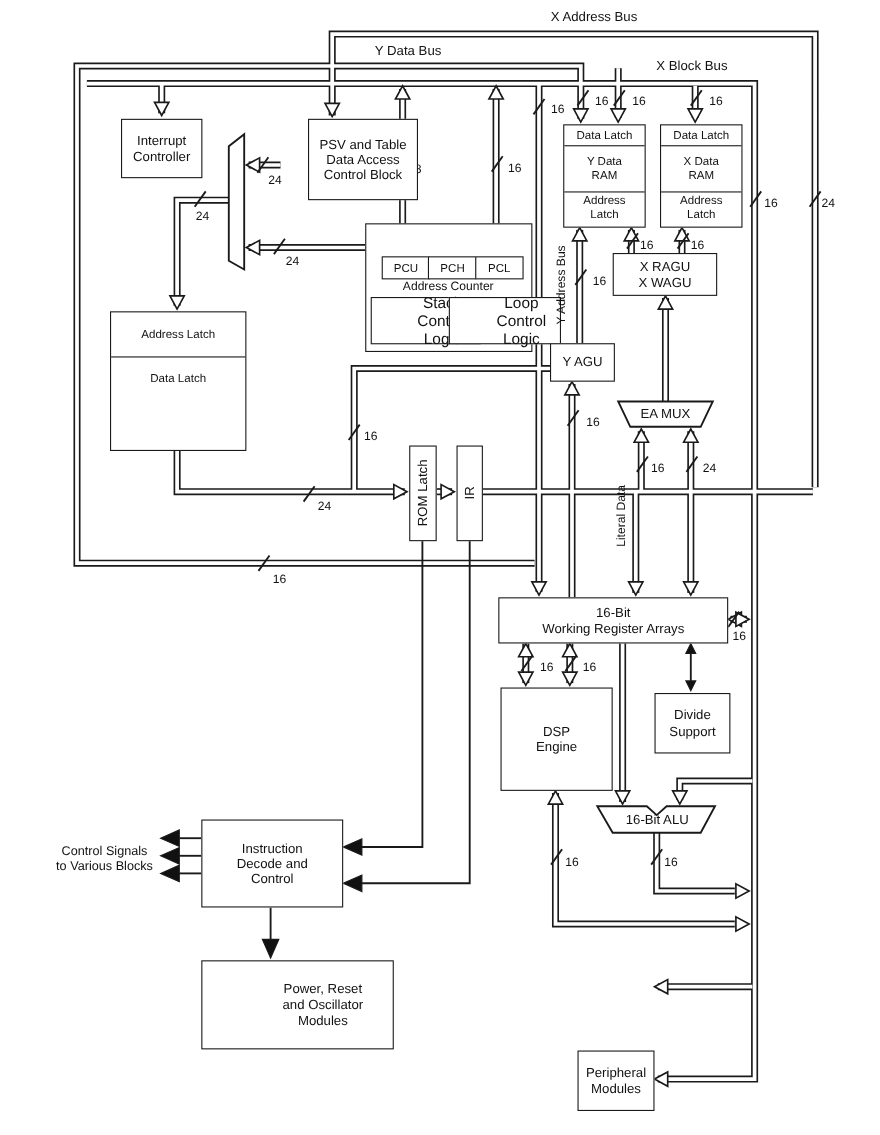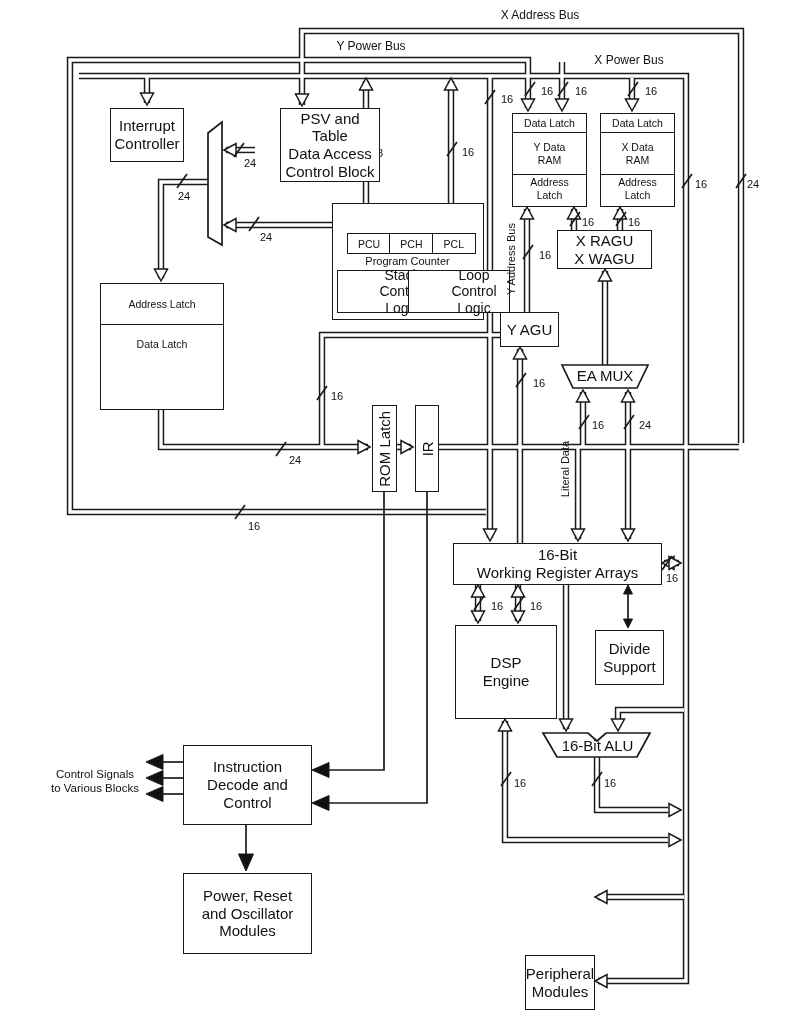--- a/index.html
+++ b/index.html
@@ -1,21 +1,21 @@
 <!DOCTYPE html>
 <html><head>
 <meta charset="utf-8">
 <style>
   html,body{margin:0;padding:0;background:#fff;}
   #canvas{position:relative;width:800px;height:1032px;background:#fff;
           font-family:"Liberation Sans",sans-serif;color:#111;overflow:hidden;}
   #wires{position:absolute;left:0;top:0;z-index:1;}
   .box{position:absolute;z-index:2;border:1.8px solid #1a1a1a;background:#fff;
        display:flex;align-items:center;justify-content:center;text-align:center;
-       font-size:15px;line-height:1.18;white-space:pre-line;}
+       font-size:12px;line-height:1.18;white-space:pre-line;}
   .noborder{border:none;background:transparent;z-index:3;}
   .cellstack{position:absolute;z-index:2;border:1.8px solid #1a1a1a;background:#fff;}
   .cell{border-top:1.6px solid #1a1a1a;display:flex;align-items:center;justify-content:center;
         text-align:center;font-size:10.5px;line-height:1.15;white-space:pre-line;}
   .cell:first-child{border-top:none;}
   .buslabel{position:absolute;z-index:3;font-size:12px;white-space:nowrap;transform:translateX(-50%);}
   .vwrap{position:absolute;z-index:3;display:flex;align-items:center;justify-content:center;}
   .vwrap span{transform:rotate(-90deg);white-space:nowrap;font-size:11px;}
   .pc-row{position:absolute;display:flex;z-index:2;}
   .pc-cell{width:42px;height:19px;border:1.6px solid #1a1a1a;margin-left:-1.6px;background:#fff;
@@ -210,22 +210,22 @@
         <text x="254" y="530" text-anchor="middle" font-size="11px" font-family="&quot;Liberation Sans&quot;, sans-serif" fill="#111">16</text>
         <text x="497" y="610" text-anchor="middle" font-size="11px" font-family="&quot;Liberation Sans&quot;, sans-serif" fill="#111">16</text>
         <text x="536" y="610" text-anchor="middle" font-size="11px" font-family="&quot;Liberation Sans&quot;, sans-serif" fill="#111">16</text>
         <text x="672" y="582" text-anchor="middle" font-size="11px" font-family="&quot;Liberation Sans&quot;, sans-serif" fill="#111">16</text>
         <text x="520" y="787" text-anchor="middle" font-size="11px" font-family="&quot;Liberation Sans&quot;, sans-serif" fill="#111">16</text>
         <text x="610" y="787" text-anchor="middle" font-size="11px" font-family="&quot;Liberation Sans&quot;, sans-serif" fill="#111">16</text>
       </g>
   </svg>
 
   <div class="buslabel" style="left:540px;top:8px;">X Address Bus</div>
-  <div class="buslabel" style="left:371px;top:39px;">Y Power Bus</div>
-  <div class="buslabel" style="left:629px;top:53px;">X Power Bus</div>
+  <div class="buslabel" style="left:371px;top:39px;">Y Data Bus</div>
+  <div class="buslabel" style="left:629px;top:53px;">X Block Bus</div>
   <div class="vwrap" style="left:465px;top:252px;width:92px;height:14px;">
       <span>Y Address Bus</span>
     </div>
   <div class="vwrap" style="left:525px;top:462px;width:80px;height:14px;">
       <span>Literal Data</span>
     </div>
 
   <div class="box" style="left:110px;top:108px;width:72px;height:52px;">Interrupt
 Controller</div>
   <div class="box" style="left:255px;top:108px;width:98px;height:72px;margin-left:25px;">PSV and Table
@@ -236,21 +236,21 @@
     <div class="cell" style="height:40px;">Address Latch</div>
     <div class="cell" style="height:39px;">Data Latch</div>
   </div>
 
   <div class="box" style="left:332px;top:203px;width:150px;height:115px;"></div>
   <div class="pc-row" style="left:347px;top:233px;">
     <div class="pc-cell">PCU</div>
     <div class="pc-cell">PCH</div>
     <div class="pc-cell">PCL</div>
   </div>
-  <div class="box noborder" style="left:340px;top:254px;width:135px;height:14px;font-size:11px;">Program Counter</div>
+  <div class="box noborder" style="left:340px;top:254px;width:135px;height:14px;font-size:11px;">Address Counter</div>
   <div class="box smalltext" style="left:337px;top:270px;width:68px;height:41px;">Stack
 Control
 Logic</div>
   <div class="box smalltext" style="left:408px;top:270px;width:70px;height:41px;">Loop
 Control
 Logic</div>
 
   <div class="cellstack" style="left:512px;top:113px;width:73px;height:92px;">
     <div class="cell" style="height:18px;">Data Latch</div>
     <div class="cell" style="height:41px;">Y Data
@@ -278,21 +278,21 @@
 
   <div class="box" style="left:453px;top:543px;width:207px;height:40px;">16-Bit
 Working Register Arrays</div>
   <div class="box" style="left:455px;top:625px;width:100px;height:92px;">DSP
 Engine</div>
   <div class="box" style="left:595px;top:630px;width:67px;height:53px;">Divide
 Support</div>
   <div class="box" style="left:183px;top:745px;width:127px;height:78px;">Instruction
 Decode and
 Control</div>
-  <div class="box" style="left:183px;top:873px;width:127px;height:79px;">Power, Reset
+  <div class="box" style="left:183px;top:873px;width:127px;height:79px;padding-left:46px;">Power, Reset
 and Oscillator
 Modules</div>
   <div class="box" style="left:525px;top:955px;width:68px;height:53px;">Peripheral
 Modules</div>
 
   <div class="box noborder" style="left:40px;top:766px;width:110px;height:32px;font-size:11.5px;">Control Signals
 to Various Blocks</div>
 </div>
 
 </body></html>

